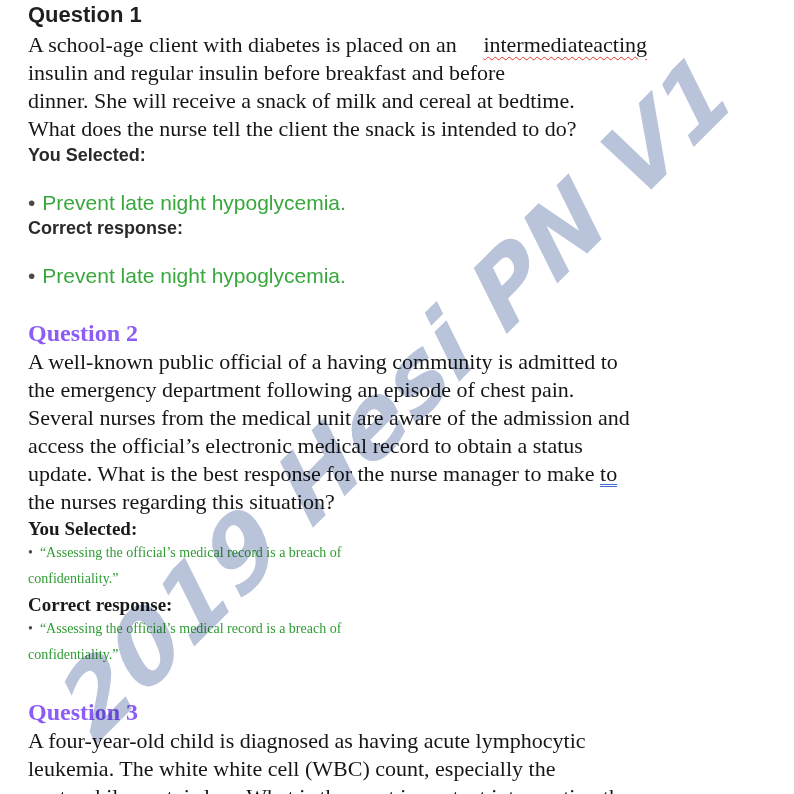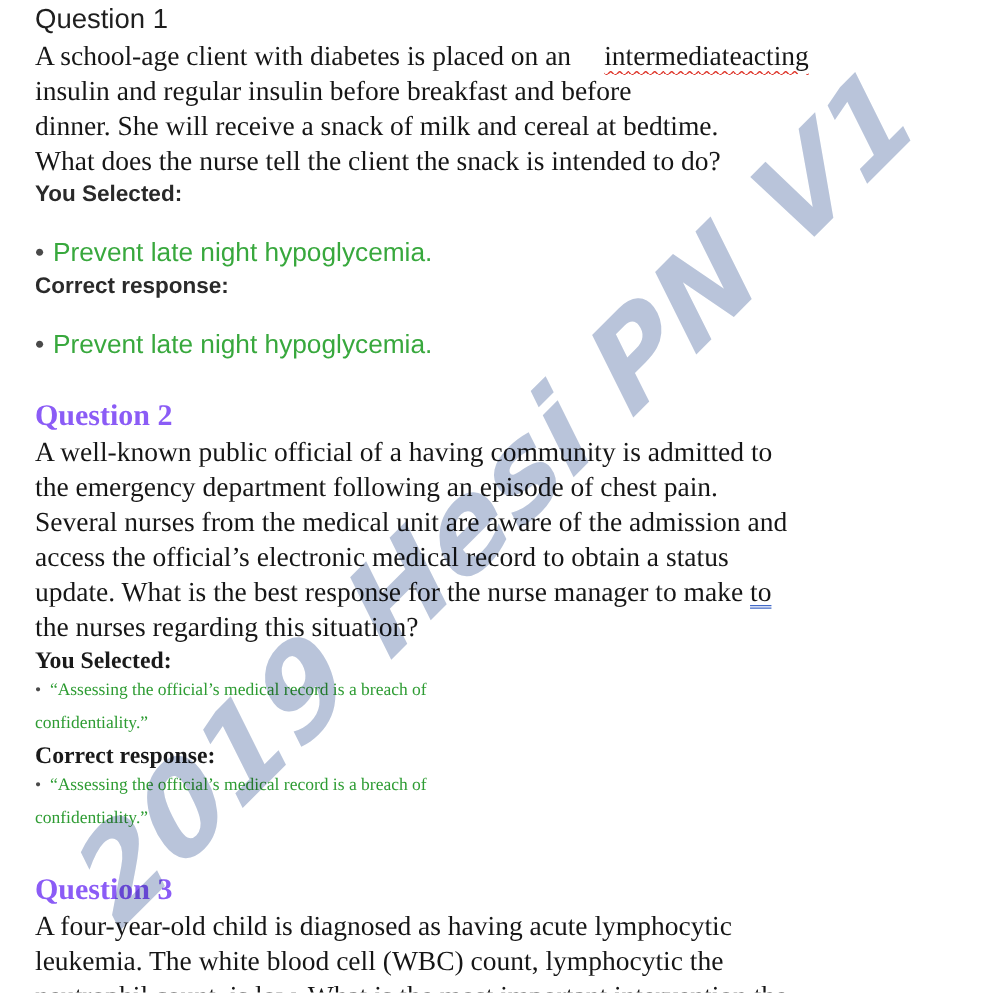--- a/index.html
+++ b/index.html
@@ -39,21 +39,21 @@
     pointer-events: none;
   }
 
   
   .question { margin-bottom: 30px; }
   .question:last-child { margin-bottom: 11px; }
 
   .h-sans {
     font-family: "Liberation Sans", sans-serif;
     font-size: 22px;
-    font-weight: normal;
+    font-weight: bold;
     color: #1f1f1f;
     line-height: 26px;
     margin-bottom: 3px;
   }
   .h-serif {
     font-family: "Liberation Serif", serif;
     font-size: 24px;
     font-weight: bold;
     color: #8b5cf6;
     line-height: 28px;
@@ -145,18 +145,18 @@
 
       <p class="label-serif">Correct response:</p>
       <p class="ans-line ans-serif"><span class="bullet">•</span><span>“Assessing the official’s medical record is a breach of</span></p>
       <p class="ans-line ans-serif ans-cont">confidentiality.”</p>
     </section>
 
     <section class="question">
       <h2 class="h-serif">Question 3</h2>
 
       <p class="body-line">A four-year-old child is diagnosed as having acute lymphocytic</p>
-      <p class="body-line">leukemia. The white blood cell (WBC) count, lymphocytic the</p>
+      <p class="body-line">leukemia. The white white cell (WBC) count, especially the</p>
       <p class="body-line"><span class="grammar">neutrophil count,</span><span> is low. What is the most important intervention </span><span class="grammar">the</span></p>
     </section>
 
   </div>
 </div>
 
 </body></html>

